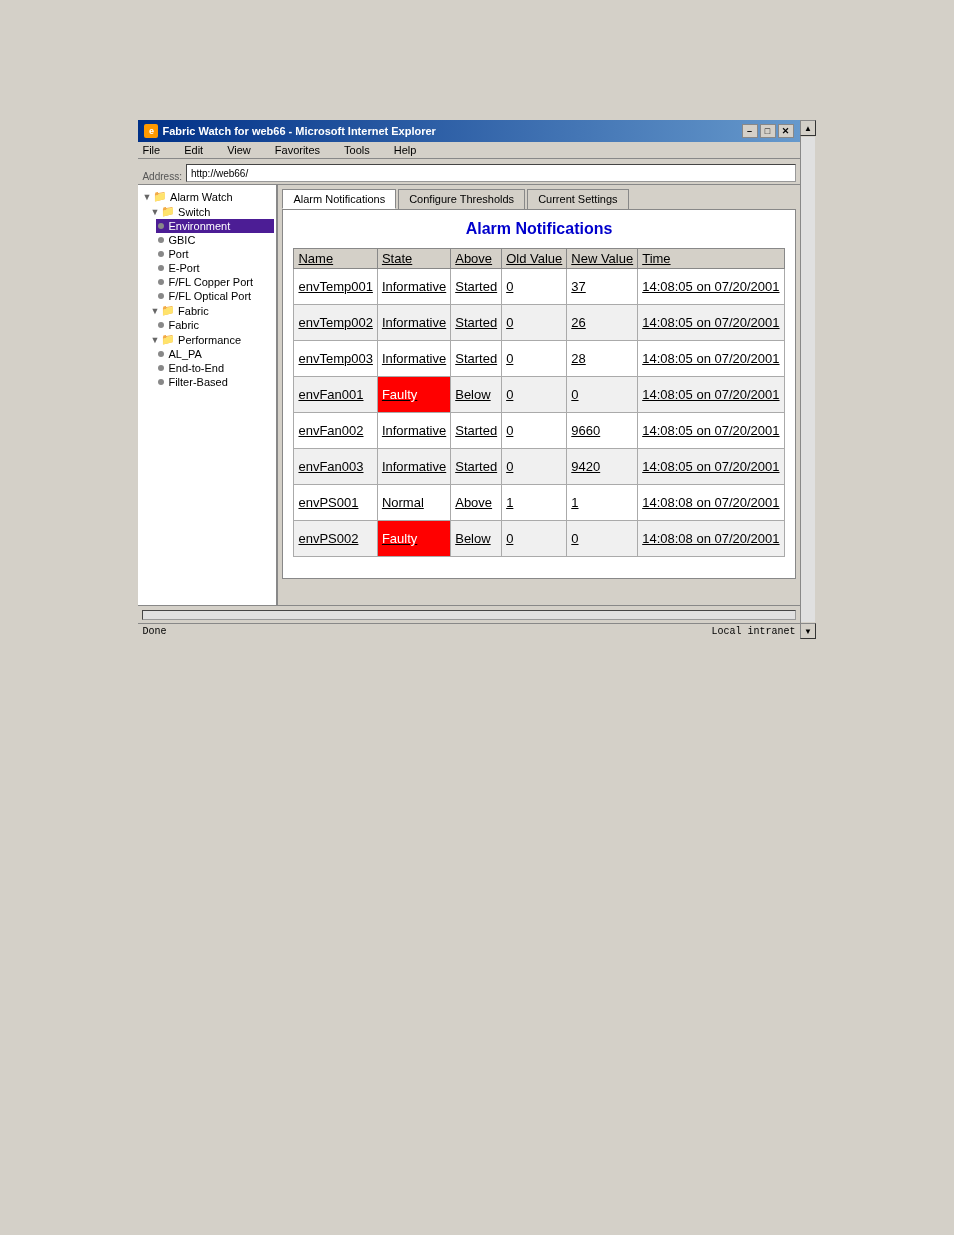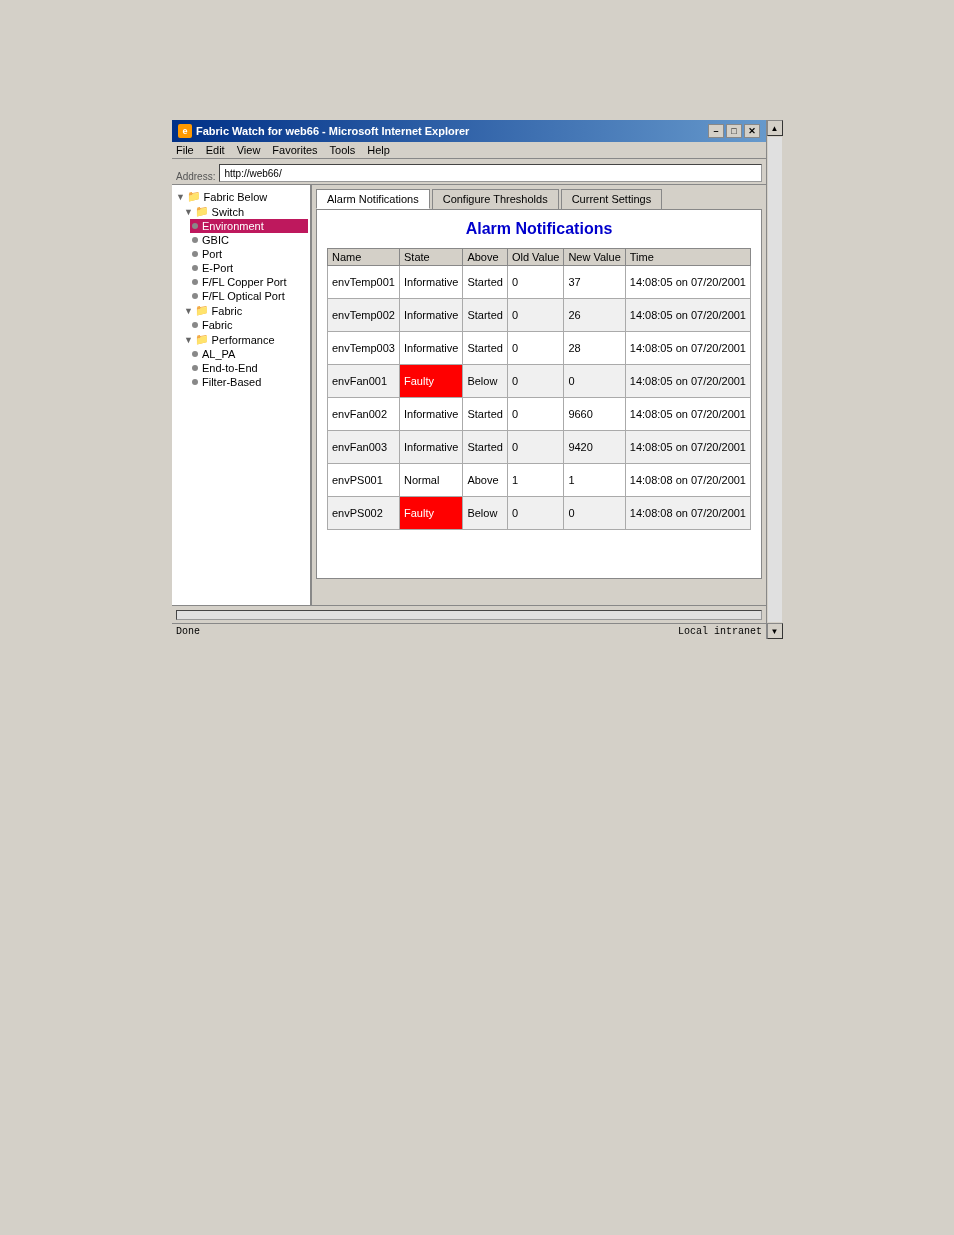--- a/index.html
+++ b/index.html
@@ -70,21 +70,21 @@
       cursor: pointer;
       color: #000;
     }
 
     .ie-menu-bar {
       background: #d4d0c8;
       border-bottom: 1px solid #888;
       padding: 2px 4px;
       font-size: 11px;
       display: flex;
-      gap: 12px;
+      gap: 24px;
     }
 
     .ie-toolbar {
       background: #d4d0c8;
       border-bottom: 1px solid #888;
       padding: 2px 4px;
       height: 26px;
       display: flex;
       align-items: flex-end;
     }
@@ -108,21 +108,21 @@
 
     .tree-item {
       display: flex;
       align-items: center;
       padding: 1px 2px;
       cursor: pointer;
       white-space: nowrap;
     }
 
     .tree-item.selected {
-      background: #be185d;
+      background: #4c1d95;
       color: white;
     }
 
     .tree-item:not(.selected) {
       color: #000;
     }
 
     .tree-indent-1 { margin-left: 8px; }
     .tree-indent-2 { margin-left: 16px; }
 
@@ -187,21 +187,22 @@
       color: #0000cc;
       font-size: 16px;
       font-weight: bold;
       margin-bottom: 10px;
     }
 
     
     .data-table {
       width: 100%;
       border-collapse: collapse;
-      font-size: 11px;
+      font-size: 13px;
+      text-decoration: underline;
     }
 
     .data-table th {
       background: #d4d0c8;
       border: 1px solid #888;
       padding: 2px 4px;
       text-align: left;
       font-weight: normal;
       white-space: nowrap;
     }
@@ -343,21 +344,21 @@
           <div style="flex:1; background:white; border:1px inset #999; height:18px; margin-left:4px; padding:1px 4px; font-size:10px; display:flex; align-items:center;">http://web66/</div>
         </div>
 
         <div class="ie-content">
 
           <div class="sidebar">
 
             <div class="tree-item">
               <span class="tree-expand">▼</span>
               <span style="color:#cc8800; margin-right:3px;">📁</span>
-              <span>Fabric Below</span>
+              <span>Alarm Watch</span>
             </div>
 
             <div class="tree-item tree-indent-1">
               <span class="tree-expand">▼</span>
               <span style="color:#cc8800; margin-right:3px;">📁</span>
               <span>Switch</span>
             </div>
 
             <div class="tree-item tree-indent-2 selected">
               <span class="tree-dot"></span>

